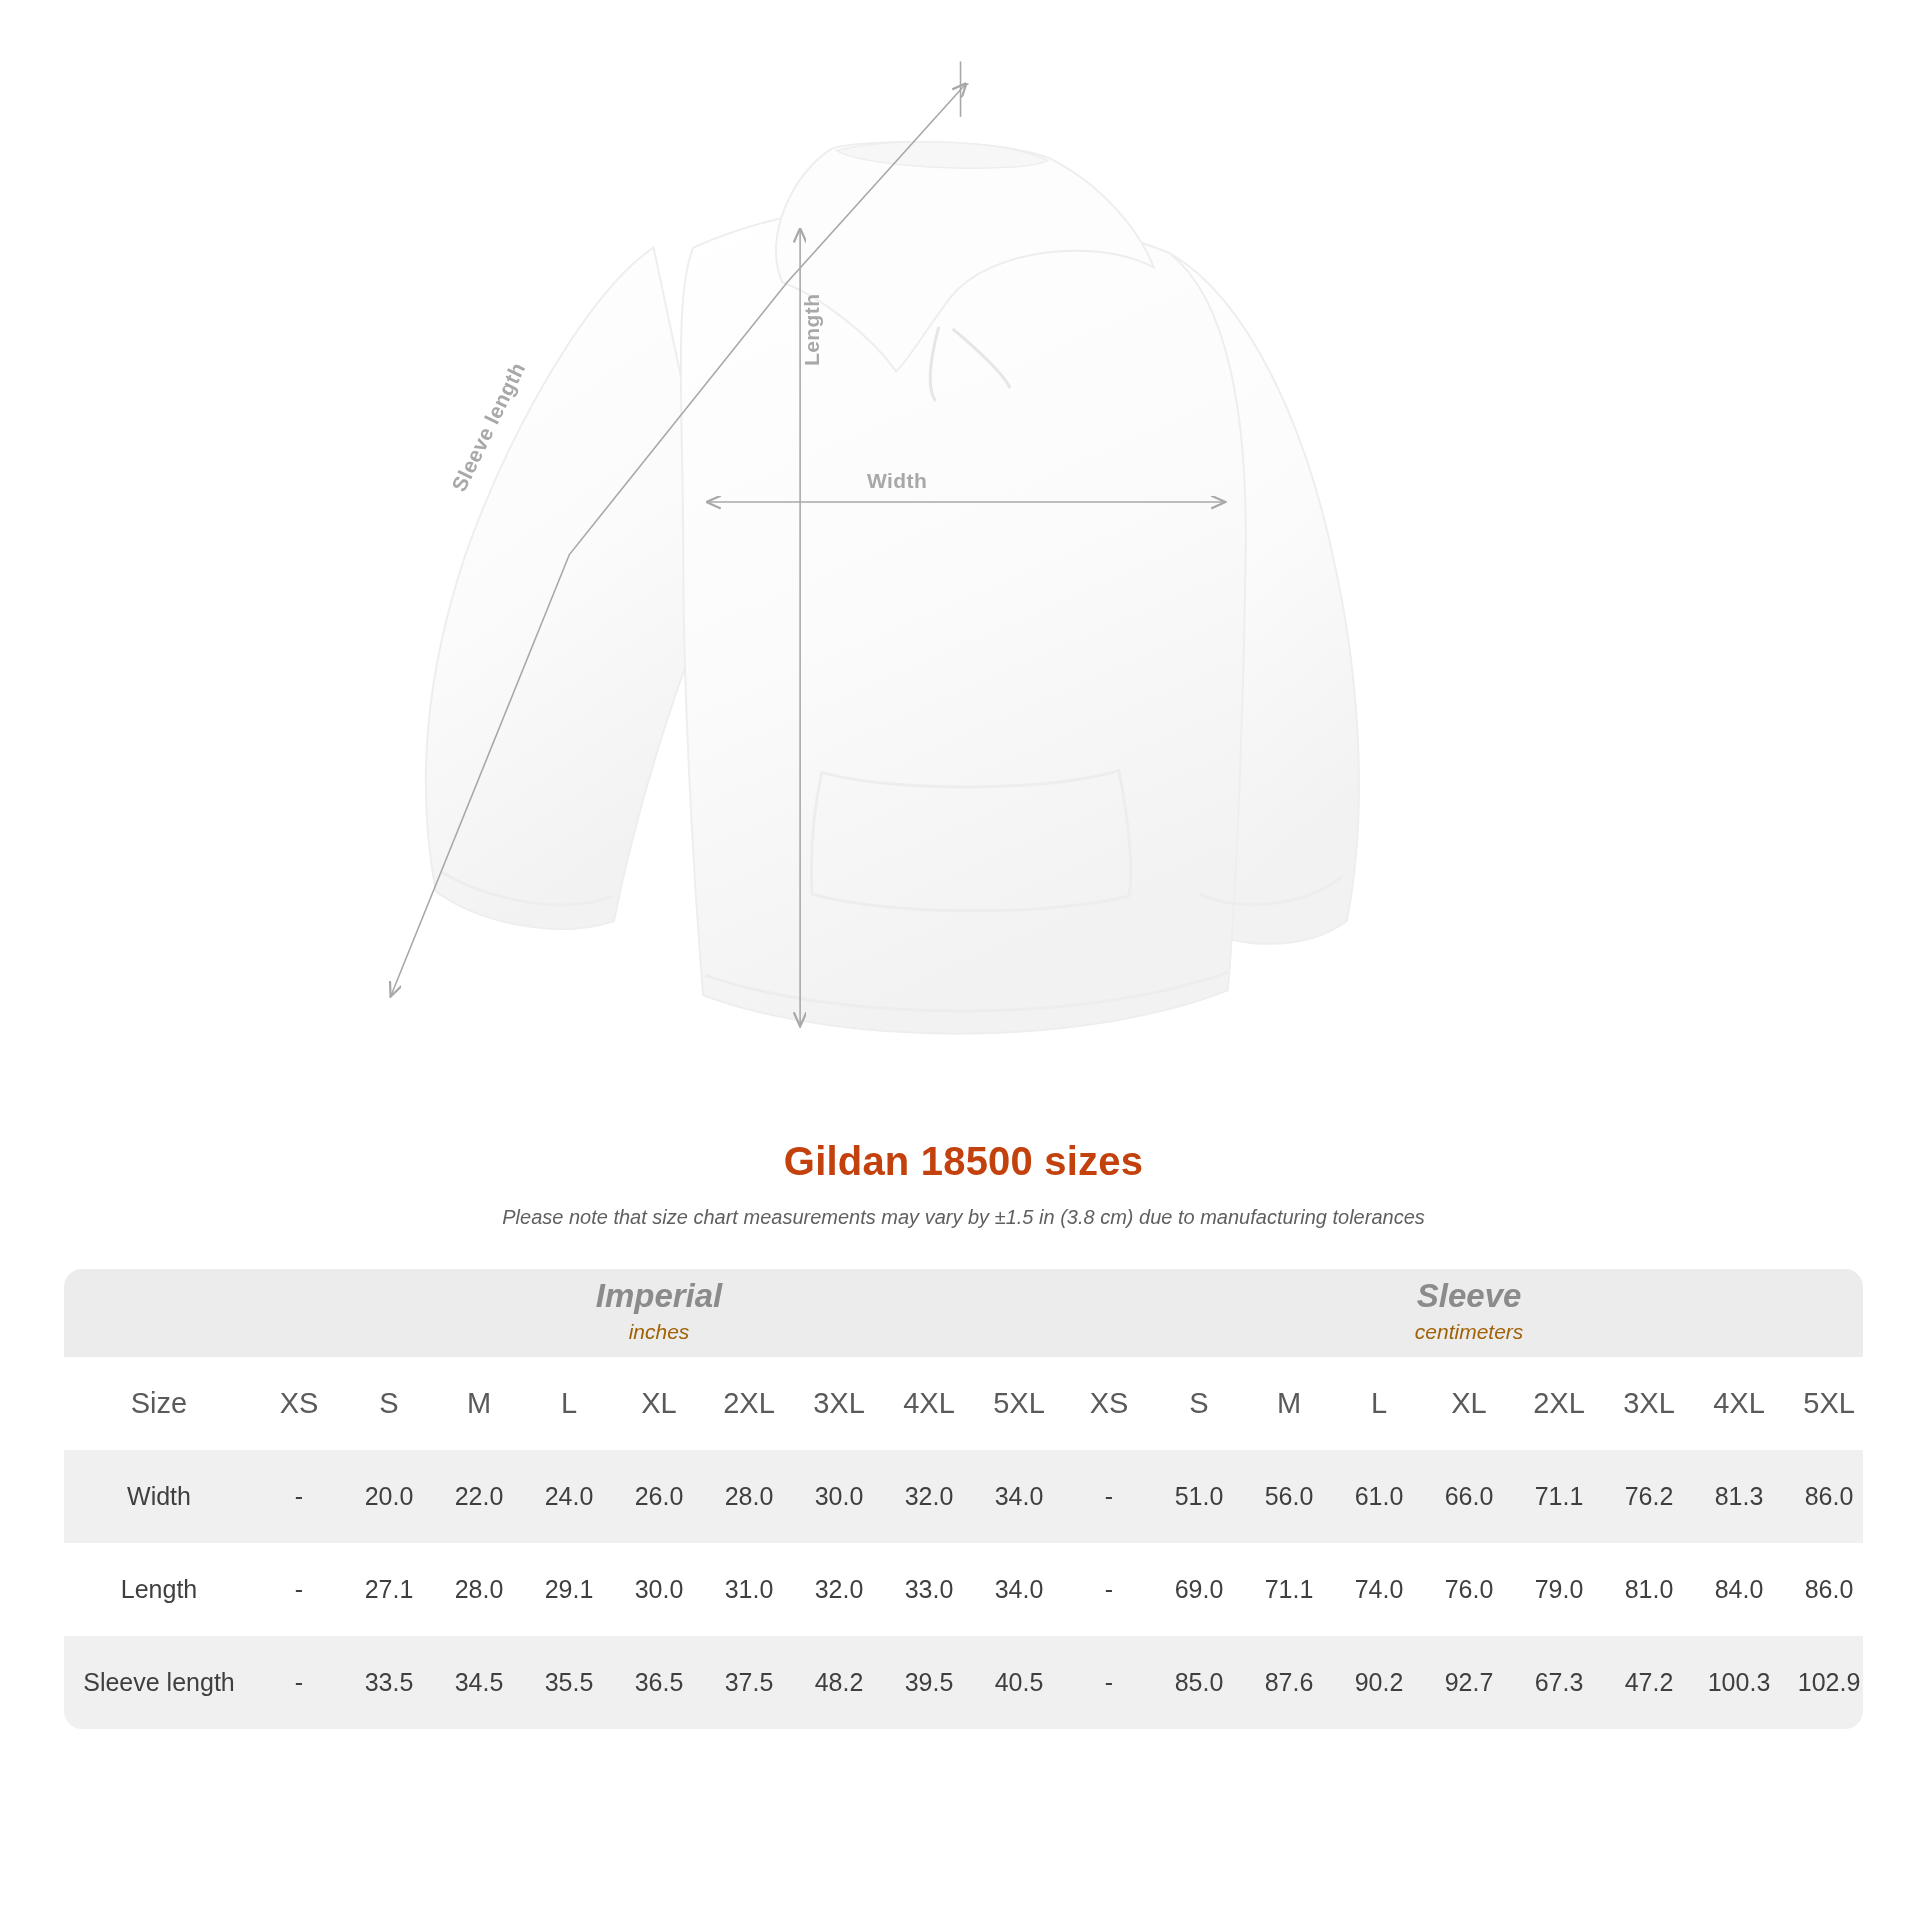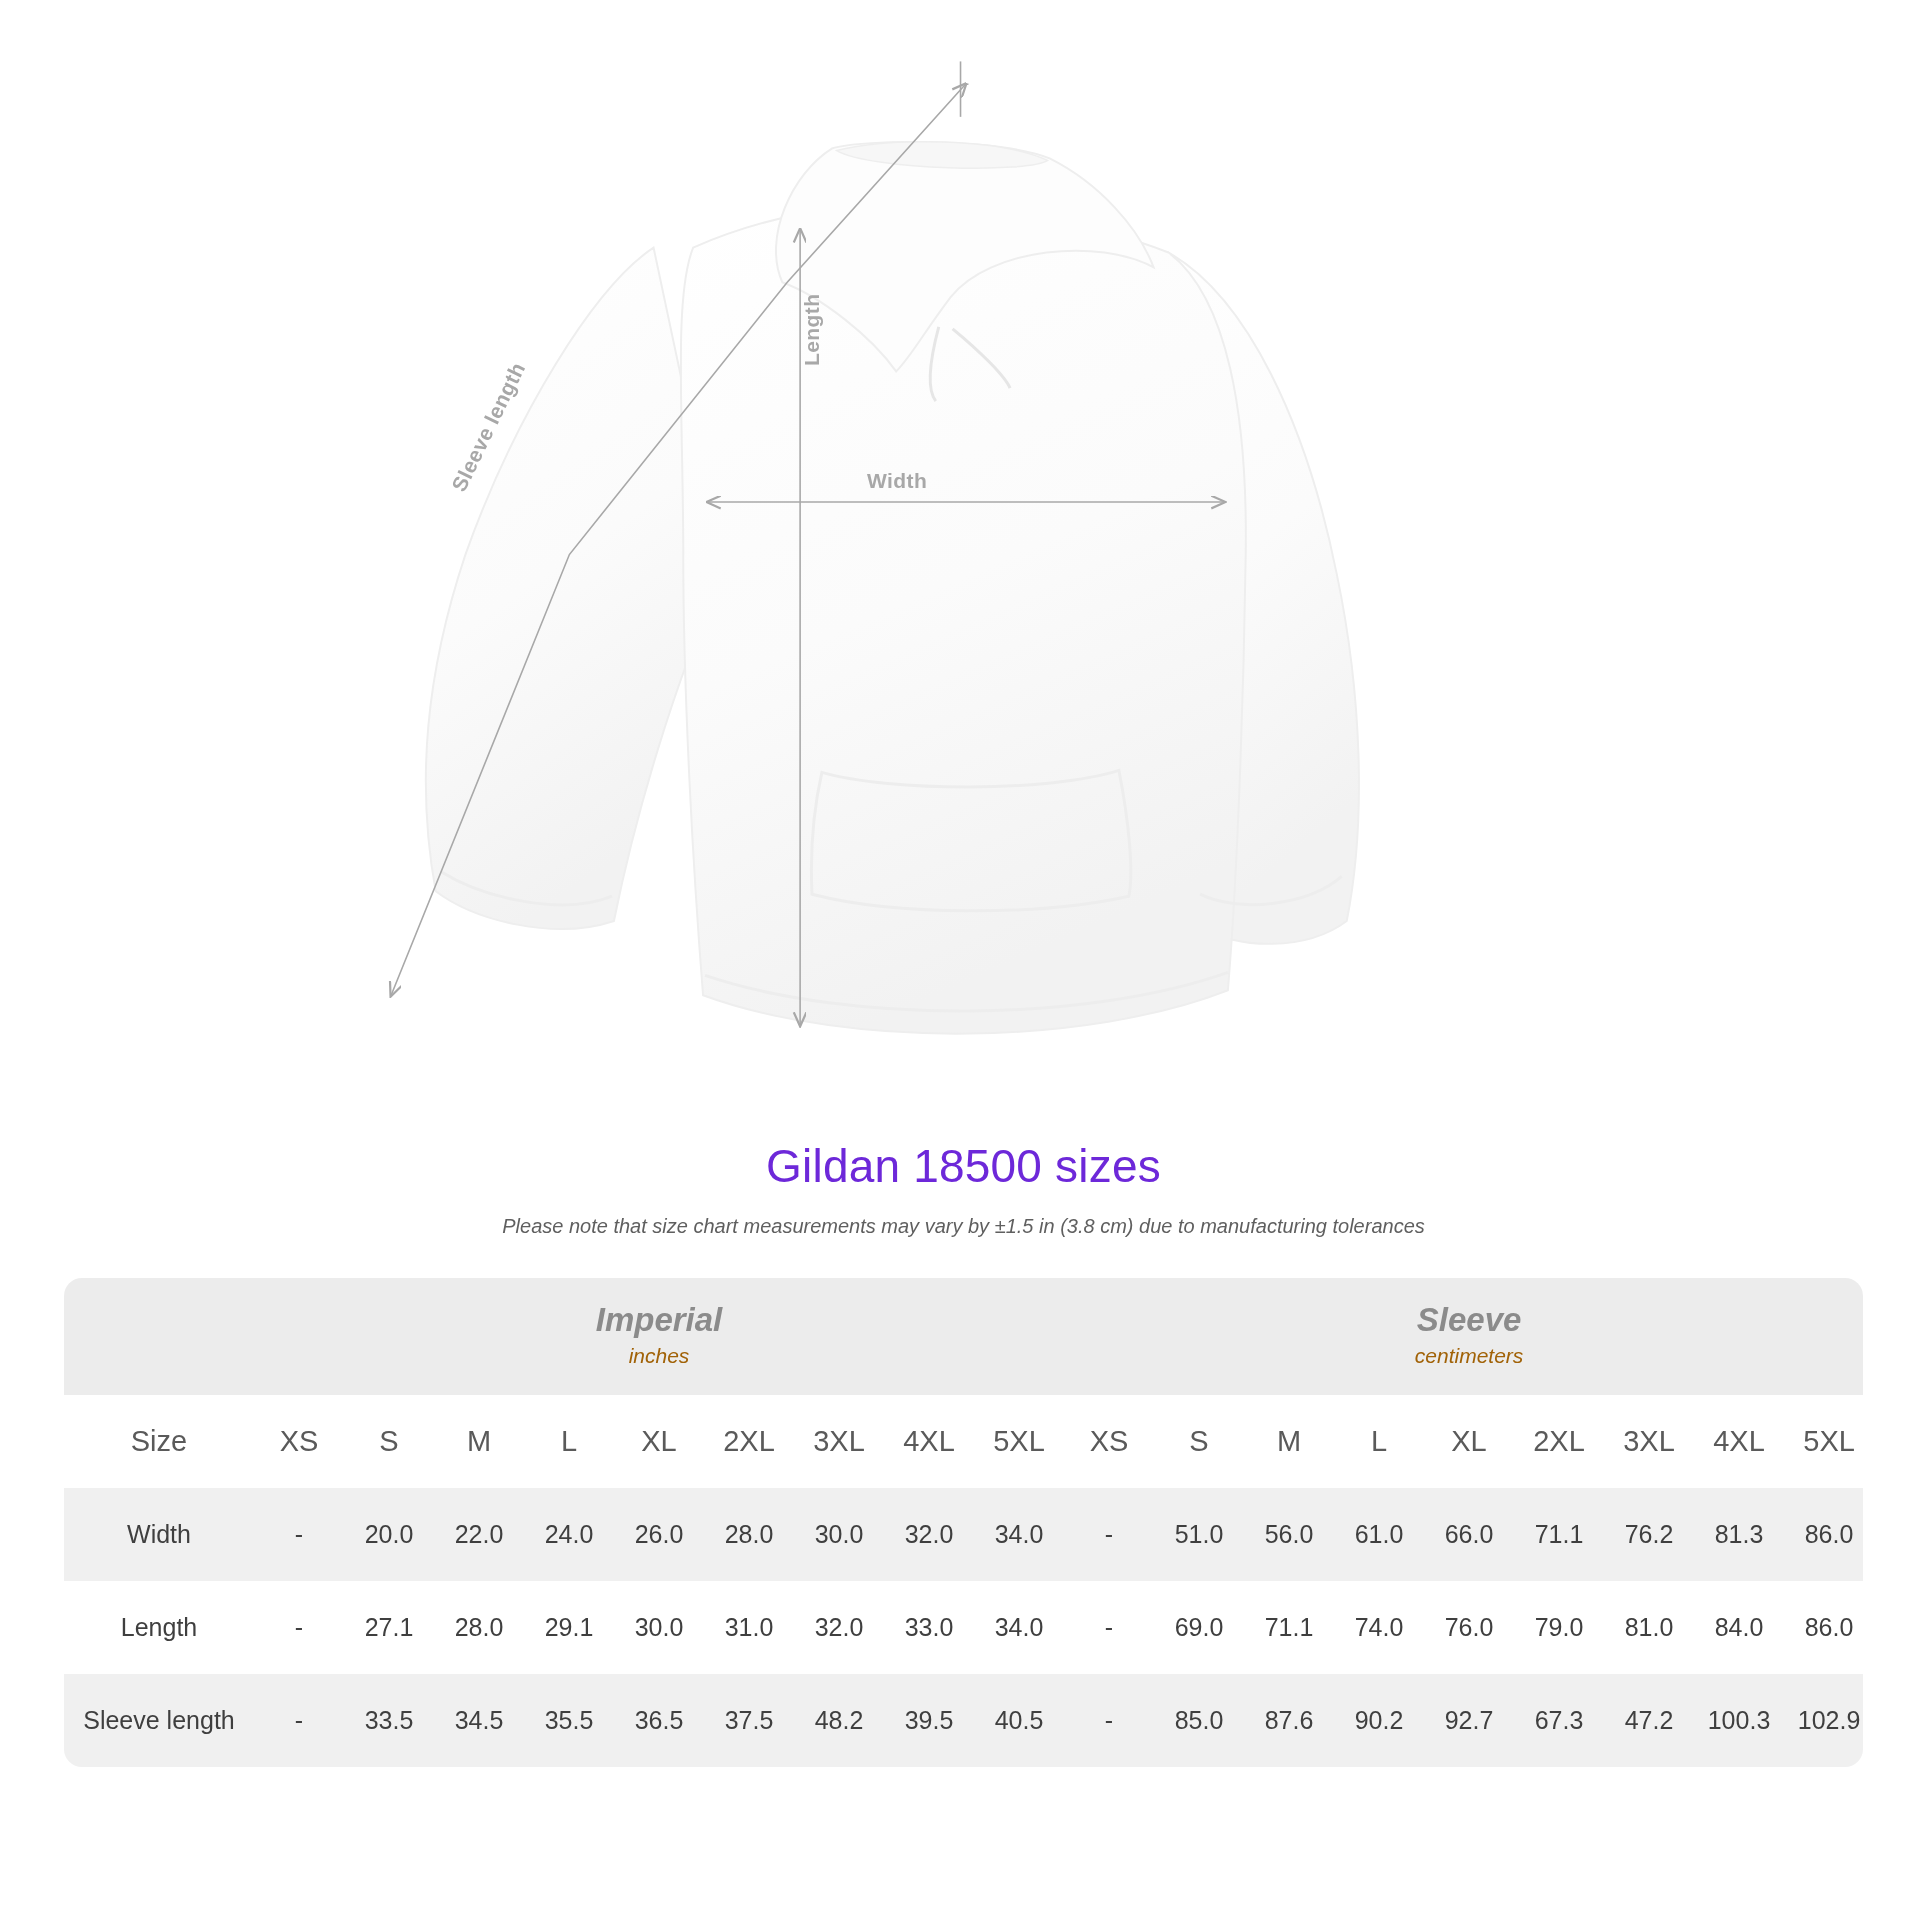--- a/index.html
+++ b/index.html
@@ -54,23 +54,23 @@
     transform: rotate(-64deg);
     transform-origin: left top;
   }
 
   
   .title-block {
     text-align: center;
     margin-top: 20px;
   }
   .chart-title {
-    font-size: 46px;
-    font-weight: normal;
-    color: #6d28d9;
+    font-size: 40px;
+    font-weight: bold;
+    color: #c2410c;
     letter-spacing: 0.2px;
   }
   .chart-note {
     margin-top: 22px;
     font-size: 20px;
     font-style: italic;
     color: #5f5f5f;
   }
 
   
@@ -85,21 +85,21 @@
     table-layout: fixed;
   }
   table.size-table td,
   table.size-table th {
     text-align: center;
     vertical-align: middle;
     font-weight: normal;
   }
   .unit-head td {
     background: #ececec;
-    height: 117px;
+    height: 88px;
     padding: 0;
   }
   .unit-name {
     font-size: 33px;
     font-style: italic;
     font-weight: bold;
     color: #8b8b8b;
     line-height: 1.15;
   }
   .unit-sub {

